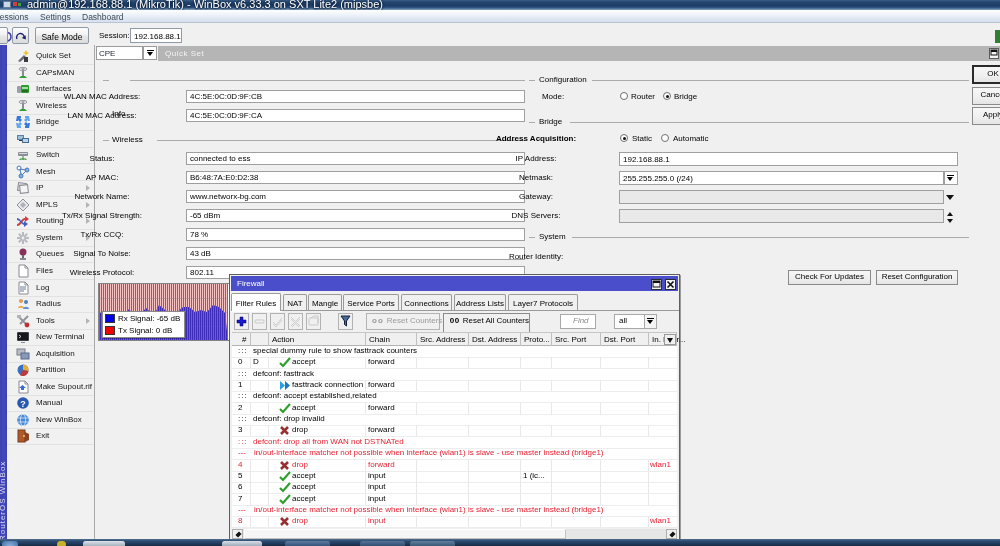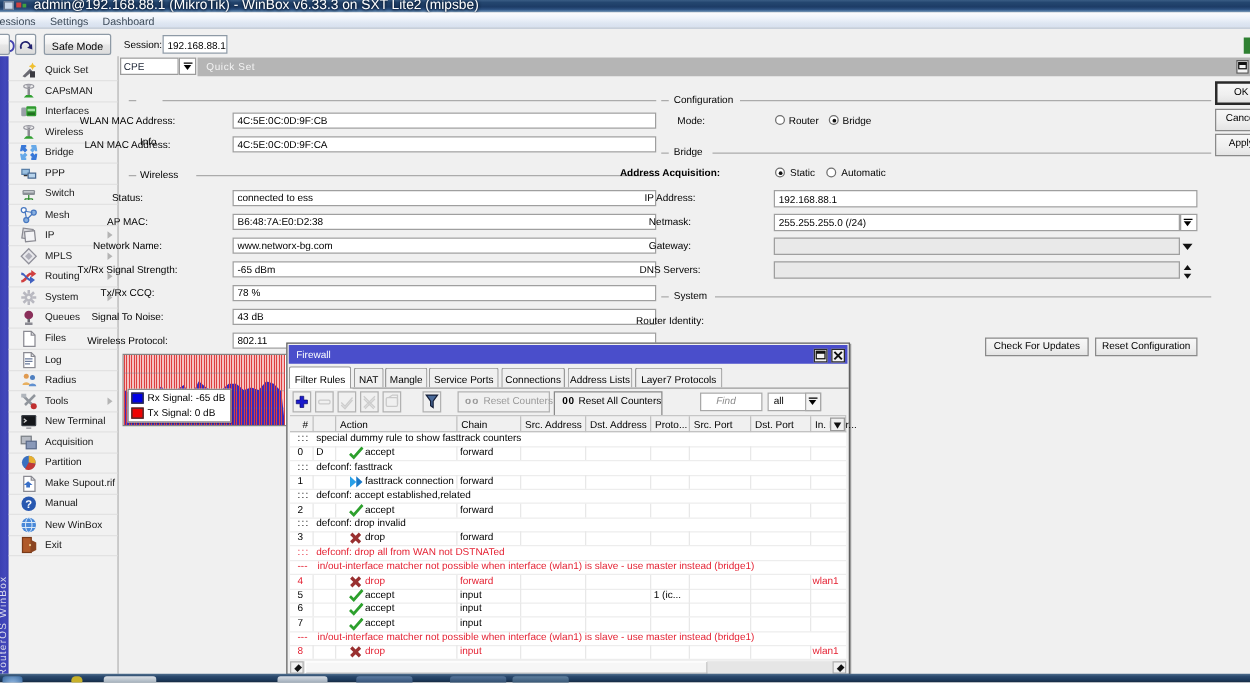--- a/index.html
+++ b/index.html
@@ -448,21 +448,21 @@
       </svg></div>
 <div class="fwtool" style="left:76px; width:15px;"><svg width="13" height="15">
         <rect x="2" y="4" width="9" height="7" rx="1" fill="none" stroke="#c9c9c9"></rect>
         <path d="M4 4 l3 -2 h4 v7" fill="none" stroke="#c9c9c9"></path>
       </svg></div>
 <div class="fwtool" style="left:108px; width:15px;"><svg width="13" height="15">
         <path d="M2 2 h9 l-3.5 5 v5 l-2 -1.5 v-3.5 Z" fill="#4a6a9a" stroke="#16203a"></path>
       </svg></div>
 <div class="abs" style="left:136px; top:38px; width:74px; height:17px; background:#f0f0f0; border:1px solid #b2b2b2; color:#9a9a9a; padding-top:2px;"><b style="letter-spacing:1px; margin:0 3px 0 5px;">oo</b>Reset Counters</div>
 <div class="abs" style="left:213px; top:38px; width:87px; height:28px; background:#f0f0f0; border:1px solid #8a8a8a; color:#000; padding-top:2px;text-align:right;"><b style="letter-spacing:0.5px; margin:0 3px 0 4px;">00</b>Reset All Counters</div>
-<div class="abs" style="left:330px; top:39px; width:50px; height:15px; background:#fff; border:1px solid #a8a8a8; color:#8a8a8a; font-style:italic; padding:1px 0 0 12px;">Find</div>
+<div class="abs" style="left:330px; top:39px; width:36px; height:15px; background:#fff; border:1px solid #a8a8a8; color:#8a8a8a; font-style:italic; padding:1px 0 0 12px;">Find</div>
 <div class="abs" style="left:384px; top:39px; width:43px; height:15px; background:#fff; border:1px solid #a8a8a8; color:#000; padding:1px 0 0 4px;">all</div>
 <div class="abs" style="left:414px; top:39px; width:13px; height:15px; background:#f4f4f4; border:1px solid #a8a8a8;">
       <div class="cmbglyph" style="left:2px; top:3px;">
         <div class="bar"></div>
         <div class="tri"></div>
       </div>
     </div>
 <div id="fwheader">
       <div class="hc" style="left:1px; width:18px; padding-left:9px;">#</div>
       <div class="hc" style="left:19px; width:18px; padding-left:3px;"></div>

